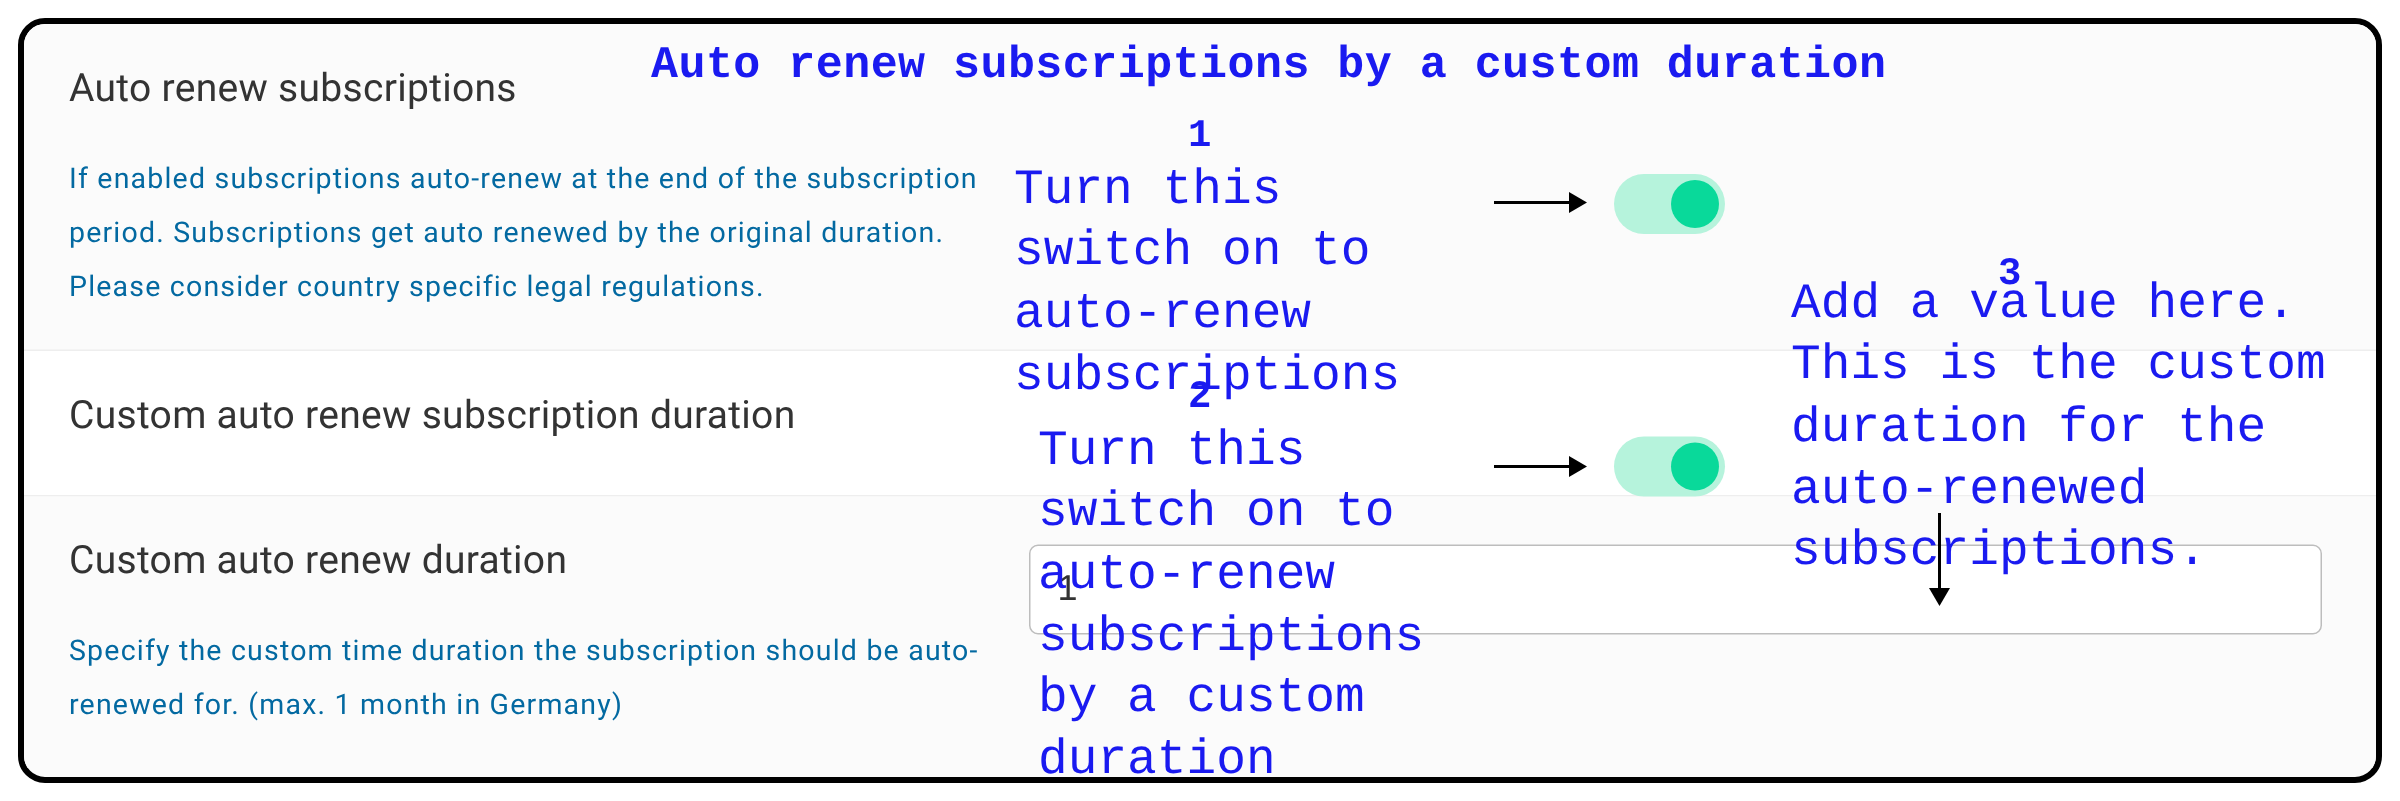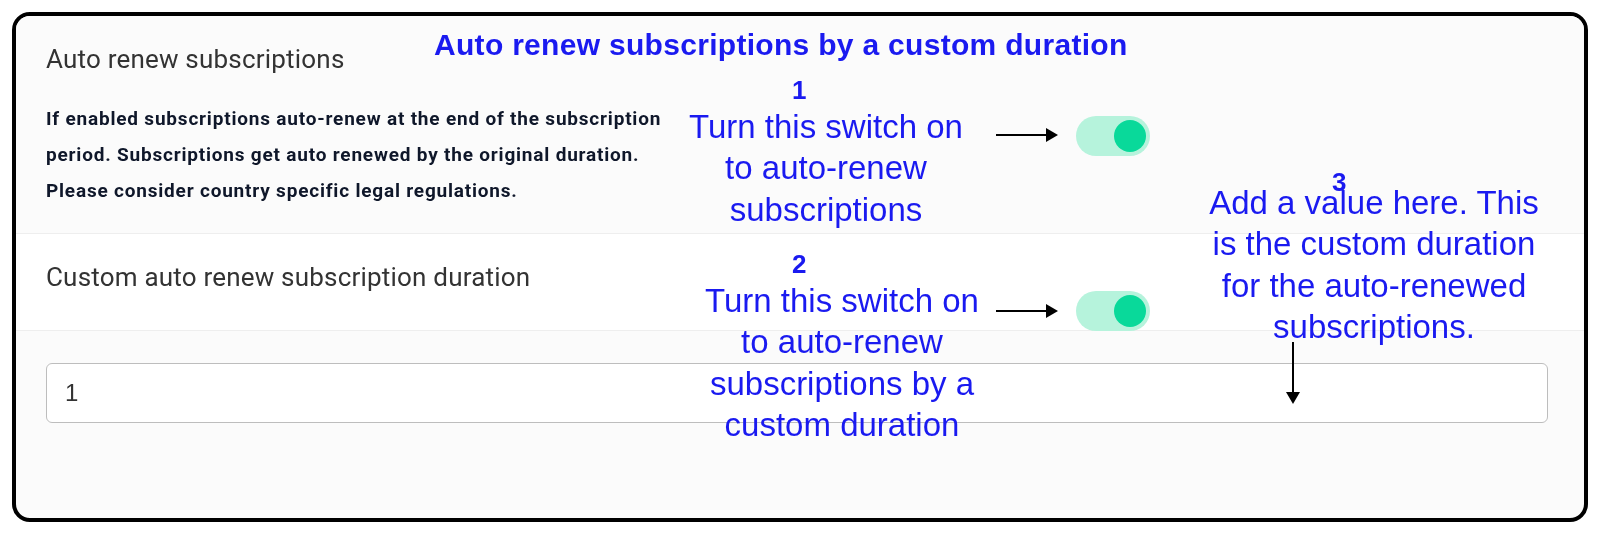--- a/index.html
+++ b/index.html
@@ -43,22 +43,22 @@
   }
   .setting-title {
     font-size: 26px;
     font-weight: 400;
     color: #333;
     letter-spacing: 0.2px;
     margin-bottom: 14px;
   }
   .setting-desc {
     font-size: 19px;
-    font-weight: 700;
-    color: #0f172a;
+    font-weight: 400;
+    color: #0369a1;
     line-height: 1.9;
     letter-spacing: 0.8px;
     margin-top: 27px;
   }
   
   .toggle {
     width: 74px;
     height: 40px;
     border-radius: 20px;
     background: #b6f3dc;
@@ -84,22 +84,21 @@
     color: #333;
     padding: 0 18px;
     background: #fff;
   }
 
   
   .overlay {
     position: absolute;
     inset: 0;
     pointer-events: none;
-    font-family: Liberation Sans, sans-serif;
-    text-align: center;
+    font-family: Liberation Mono, monospace;
   }
   .ann {
     position: absolute;
     color: #1a1af0;
     line-height: 1.25;
   }
   .ann-title {
     font-size: 30px;
     font-weight: 700;
     top: 10px;
@@ -161,20 +160,24 @@
   </div>
 
   <div class="row middle">
     <div class="left">
       <div class="setting-title">Custom auto renew subscription duration</div>
     </div>
     <div class="right"></div>
   </div>
 
   <div class="row last">
+    <div class="left">
+      <div class="setting-title">Custom auto renew duration</div>
+      <div class="setting-desc">Specify the custom time duration the subscription should be auto-renewed for. (max. 1 month in Germany)</div>
+    </div>
     <div class="right">
       <input class="num-input" type="text" value="1" style="">
     </div>
   </div>
 
   <div class="toggle toggle-pos-1">
     <div class="knob"></div>
   </div>
   <div class="toggle toggle-pos-2">
     <div class="knob"></div>

